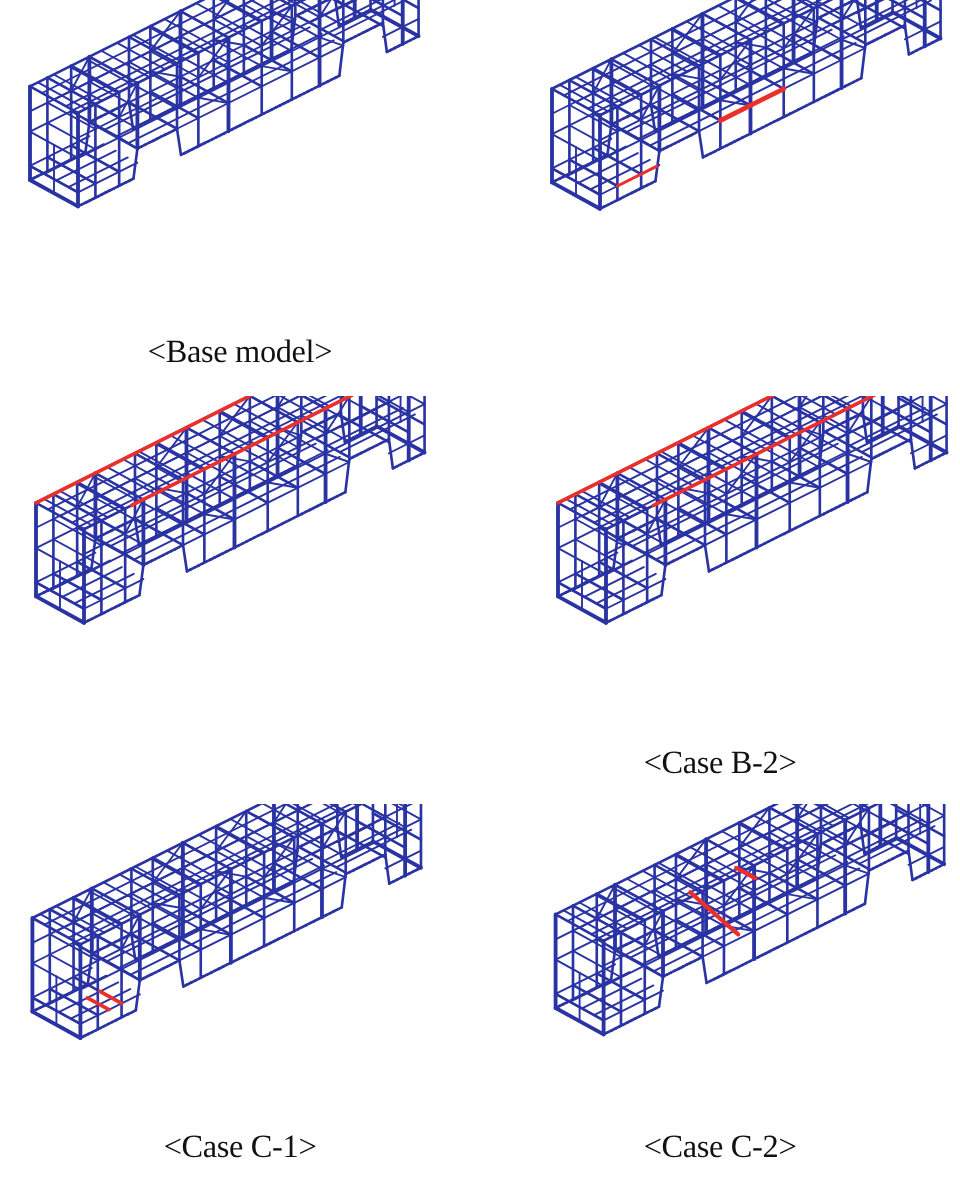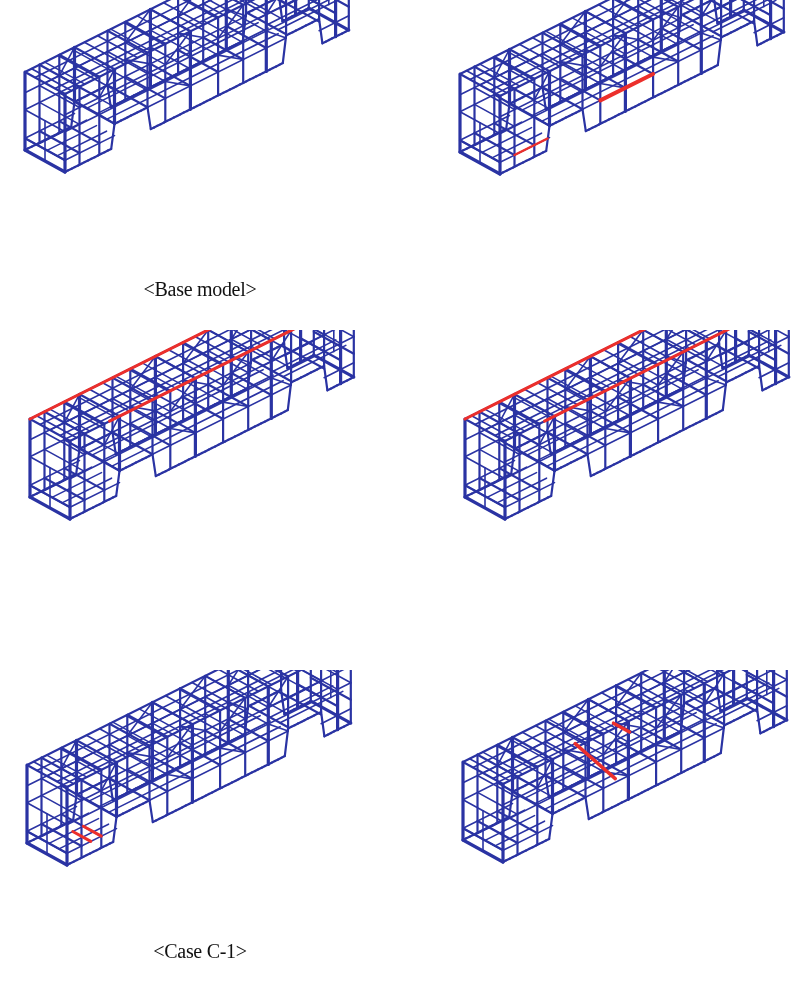--- a/index.html
+++ b/index.html
@@ -1,19 +1,19 @@
 <!DOCTYPE html>
 <html><head>
 <meta charset="utf-8">
 <style>
   html, body { margin: 0; padding: 0; background: #ffffff; }
   body { width: 800px; height: 995px; position: relative; overflow: hidden; font-family: "Liberation Serif", "DejaVu Serif", serif; }
   .panel { position: absolute; width: 400px; }
   .panel svg { position: absolute; left: 0; top: 0; }
-  .caption { position: absolute; left: 0; width: 400px; text-align: center; font-size: 20px; color: #111111; letter-spacing: -0.3px; }
+  .caption { position: absolute; left: 0; width: 400px; text-align: center; font-size: 27px; color: #111111; letter-spacing: -0.3px; }
 </style>
 </head>
 <body>
 
 <div id="figure">
   <div class="panel" style="left:0;top:0;height:330px;">
     <svg width="400" height="270">
         <line x1="25.0" y1="72.0" x2="308.8" y2="-69.9" stroke="#2a33a3" stroke-width="2.2" stroke-linecap="round"></line>
         <line x1="25.0" y1="92.8" x2="308.8" y2="-49.1" stroke="#2a33a3" stroke-width="1.6" stroke-linecap="round"></line>
         <line x1="25.0" y1="109.7" x2="308.8" y2="-32.2" stroke="#2a33a3" stroke-width="1.6" stroke-linecap="round"></line>
@@ -1311,20 +1311,21 @@
         <line x1="306.3" y1="31.2" x2="326.1" y2="0.5" stroke="#2a33a3" stroke-width="1.6" stroke-linecap="round"></line>
         <line x1="65.0" y1="167.0" x2="105.0" y2="189.0" stroke="#2a33a3" stroke-width="3.2" stroke-linecap="round"></line>
         <line x1="65.0" y1="155.3" x2="105.0" y2="177.3" stroke="#2a33a3" stroke-width="1.6" stroke-linecap="round"></line>
         <line x1="85.0" y1="178.0" x2="85.0" y2="137.7" stroke="#2a33a3" stroke-width="1.6" stroke-linecap="round"></line>
         <line x1="348.8" y1="25.1" x2="388.8" y2="47.1" stroke="#2a33a3" stroke-width="3.2" stroke-linecap="round"></line>
         <line x1="368.8" y1="21.8" x2="368.8" y2="-41.9" stroke="#2a33a3" stroke-width="1.6" stroke-linecap="round"></line>
         <line x1="348.8" y1="-32.1" x2="388.8" y2="-10.1" stroke="#2a33a3" stroke-width="1.6" stroke-linecap="round"></line>
         <line x1="65.0" y1="89.0" x2="348.8" y2="-52.9" stroke="#ec2f2b" stroke-width="3" stroke-linecap="round"></line>
         <line x1="144.6" y1="91.2" x2="388.8" y2="-30.9" stroke="#ec2f2b" stroke-width="3" stroke-linecap="round"></line>
       </svg>
+    <div class="caption" style="top:290px;">&lt;Case B-2&gt;</div>
   </div>
   <div class="panel" style="left:0;top:670px;height:325px;">
     <svg width="400" height="265">
         <line x1="27.0" y1="95.0" x2="310.8" y2="-46.9" stroke="#2a33a3" stroke-width="2.2" stroke-linecap="round"></line>
         <line x1="27.0" y1="115.8" x2="310.8" y2="-26.1" stroke="#2a33a3" stroke-width="1.6" stroke-linecap="round"></line>
         <line x1="27.0" y1="132.7" x2="310.8" y2="-9.2" stroke="#2a33a3" stroke-width="1.6" stroke-linecap="round"></line>
         <line x1="27.0" y1="173.0" x2="30.3" y2="171.3" stroke="#2a33a3" stroke-width="2.2" stroke-linecap="round"></line>
         <line x1="30.3" y1="171.3" x2="33.6" y2="169.7" stroke="#2a33a3" stroke-width="2.2" stroke-linecap="round"></line>
         <line x1="33.6" y1="169.7" x2="36.9" y2="168.1" stroke="#2a33a3" stroke-width="2.2" stroke-linecap="round"></line>
         <line x1="36.9" y1="168.1" x2="40.2" y2="166.4" stroke="#2a33a3" stroke-width="2.2" stroke-linecap="round"></line>
@@ -1966,14 +1967,15 @@
         <line x1="304.3" y1="34.2" x2="324.1" y2="3.5" stroke="#2a33a3" stroke-width="1.6" stroke-linecap="round"></line>
         <line x1="63.0" y1="170.0" x2="103.0" y2="192.0" stroke="#2a33a3" stroke-width="3.2" stroke-linecap="round"></line>
         <line x1="63.0" y1="158.3" x2="103.0" y2="180.3" stroke="#2a33a3" stroke-width="1.6" stroke-linecap="round"></line>
         <line x1="83.0" y1="181.0" x2="83.0" y2="140.7" stroke="#2a33a3" stroke-width="1.6" stroke-linecap="round"></line>
         <line x1="346.8" y1="28.1" x2="386.8" y2="50.1" stroke="#2a33a3" stroke-width="3.2" stroke-linecap="round"></line>
         <line x1="366.8" y1="24.8" x2="366.8" y2="-38.9" stroke="#2a33a3" stroke-width="1.6" stroke-linecap="round"></line>
         <line x1="346.8" y1="-29.1" x2="386.8" y2="-7.1" stroke="#2a33a3" stroke-width="1.6" stroke-linecap="round"></line>
         <line x1="175.2" y1="73.6" x2="215.2" y2="108.6" stroke="#ec2f2b" stroke-width="3.5" stroke-linecap="round"></line>
         <line x1="213.5" y1="53.2" x2="229.5" y2="62.0" stroke="#ec2f2b" stroke-width="3.5" stroke-linecap="round"></line>
       </svg>
+    <div class="caption" style="top:270px;">&lt;Case C-2&gt;</div>
   </div>
 </div>
 
 </body></html>

